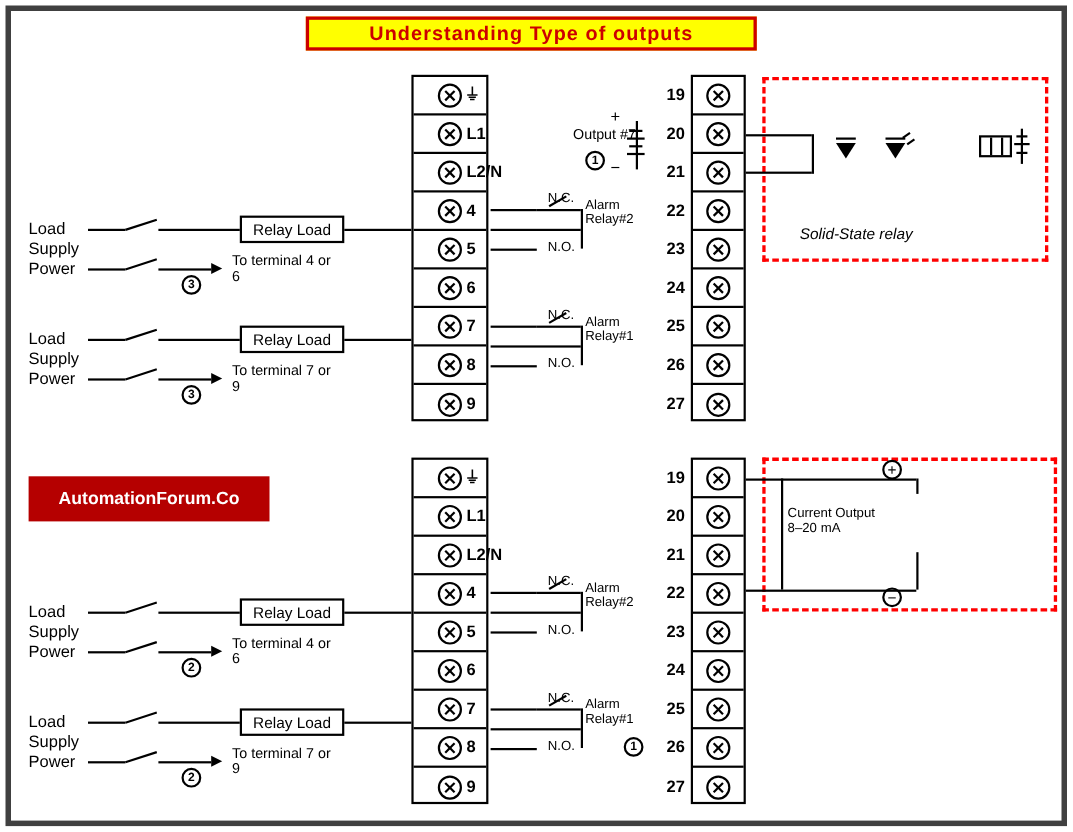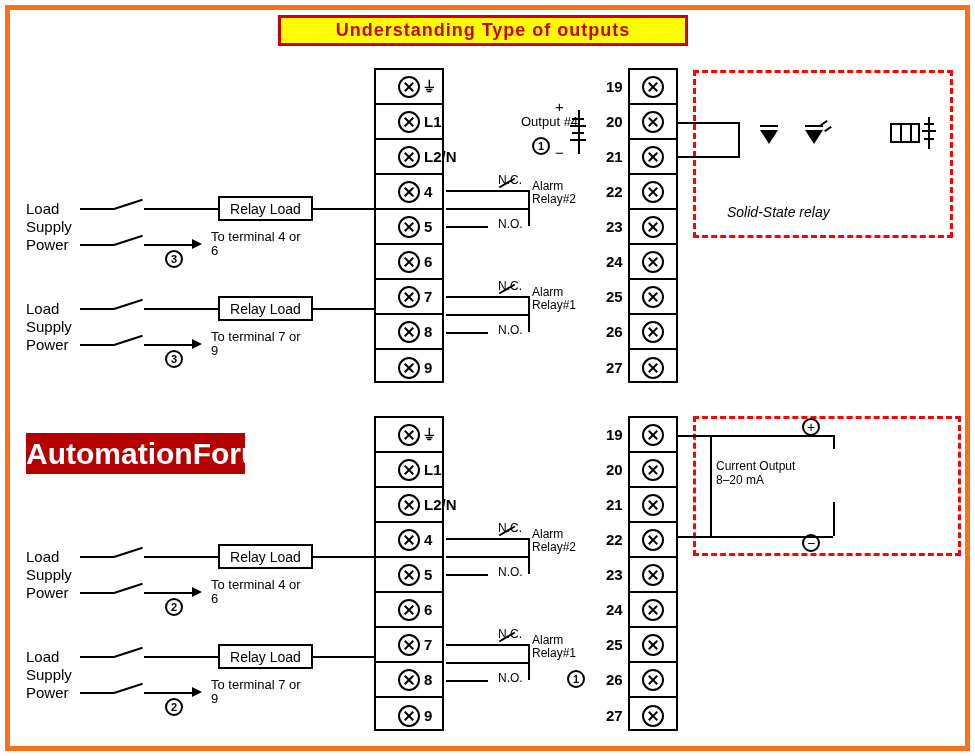--- a/index.html
+++ b/index.html
@@ -1,19 +1,19 @@
 <!DOCTYPE html>
 <html><head>
 <meta charset="utf-8">
 <style>
 *{box-sizing:border-box;font-family:Arial,Helvetica,sans-serif}
 body{margin:0;padding:0;width:975px;height:756px;position:relative;background:#fff}
-.frame{position:absolute;inset:5px;border:5px solid #f97316;background:#fff}
+.frame{position:absolute;inset:5px;border:5px solid #404040;background:#fff}
 .title-banner{position:absolute;left:268px;top:5px;width:410px;height:31px;border:3px solid #cc0000;background:#ffff00;display:flex;align-items:center;justify-content:center;font-weight:700;color:#cc0000;font-size:18px;font-family:"Courier New",monospace;letter-spacing:1px}
-.logo-banner{position:absolute;left:16px;top:423px;width:219px;height:41px;background:#b50000;color:#fff;display:flex;align-items:center;font-weight:700;font-size:30px;font-family:Georgia,serif}
+.logo-banner{position:absolute;left:16px;top:423px;width:219px;height:41px;background:#b50000;color:#fff;display:flex;align-items:center;justify-content:center;font-weight:700;font-size:16px;font-family:Georgia,serif}
 
 
 .tblock{position:absolute;border:2px solid #000}
 .tblock.left{width:70px}
 .tblock.right{width:50px}
 .trow{height:35px;border-bottom:2px solid #000;display:flex;align-items:center;justify-content:center;position:relative}
 .trow:last-child{border-bottom:none}
 .screw{width:22px;height:22px;border:2px solid #000;border-radius:50%;position:relative;background:#fff}
 .screw::before,.screw::after{content:"";position:absolute;background:#000}
 .screw::before{left:3px;right:3px;top:8px;height:2px;transform:rotate(45deg)}
@@ -187,21 +187,21 @@
 
   <div class="wire hwire" style="left:436px;top:286px;width:42px"></div>
   <div class="nc-sw" style="left:478px;top:286px"></div>
   <div class="lbl" style="left:488px;top:269px;font-size:12px">N.C.</div>
   <div class="lbl" style="left:522px;top:276px;font-size:12px;width:55px;line-height:1.1">Alarm Relay#1</div>
   <div class="wire hwire" style="left:436px;top:322px;width:42px"></div>
   <div class="lbl" style="left:488px;top:313px;font-size:12px">N.O.</div>
   <div class="wire vwire" style="left:518px;top:286px;height:36px"></div>
   <div class="wire hwire" style="left:436px;top:304px;width:82px"></div>
 
-  <div class="lbl" style="left:511px;top:104px;font-size:13px">Output #4</div>
+  <div class="lbl" style="left:511px;top:104px;font-size:13px">Output #7</div>
   <div class="lbl" style="left:545px;top:88px;font-size:15px">+</div>
   <div class="lbl" style="left:545px;top:134px;font-size:15px">−</div>
   <div class="circ-num" style="left:522px;top:127px">
       <span>1</span>
     </div>
   <div class="wire vwire" style="left:568px;top:100px;height:44px"></div>
   <div class="wire hwire" style="left:562px;top:108px;width:12px"></div>
   <div class="wire hwire" style="left:560px;top:115px;width:16px"></div>
   <div class="wire hwire" style="left:562px;top:122px;width:12px"></div>
   <div class="wire hwire" style="left:560px;top:129px;width:16px"></div>

